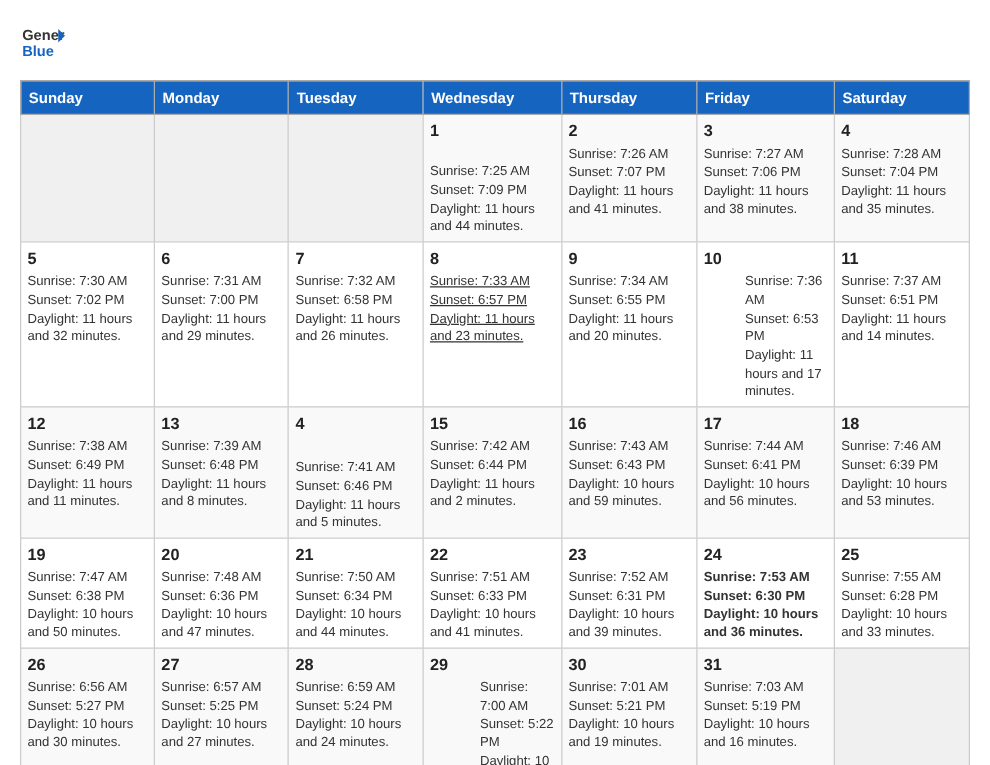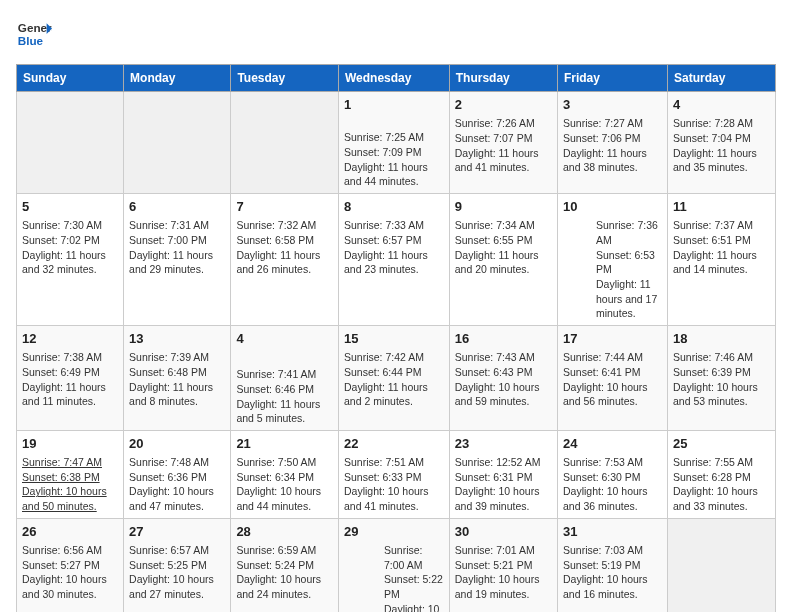--- a/index.html
+++ b/index.html
@@ -152,21 +152,21 @@
 Daylight: 11 hours and 29 minutes.</div>
         </td>
         <td>
           <div class="day-number">7</div>
           <div class="day-info" style="white-space: pre-line;">Sunrise: 7:32 AM
 Sunset: 6:58 PM
 Daylight: 11 hours and 26 minutes.</div>
         </td>
         <td>
           <div class="day-number">8</div>
-          <div class="day-info" style="white-space: pre-line;">Sunrise: 7:33 AM
+          <div class="day-info" style="white-space: pre-line; text-decoration: underline;">Sunrise: 7:33 AM
 Sunset: 6:57 PM
 Daylight: 11 hours and 23 minutes.</div>
         </td>
         <td>
           <div class="day-number">9</div>
           <div class="day-info" style="white-space: pre-line;">Sunrise: 7:34 AM
 Sunset: 6:55 PM
 Daylight: 11 hours and 20 minutes.</div>
         </td>
         <td>
@@ -222,21 +222,21 @@
         <td>
           <div class="day-number">18</div>
           <div class="day-info" style="white-space: pre-line;">Sunrise: 7:46 AM
 Sunset: 6:39 PM
 Daylight: 10 hours and 53 minutes.</div>
         </td>
       </tr>
       <tr>
         <td>
           <div class="day-number">19</div>
-          <div class="day-info" style="white-space: pre-line; text-decoration: underline;">Sunrise: 7:47 AM
+          <div class="day-info" style="white-space: pre-line;">Sunrise: 7:47 AM
 Sunset: 6:38 PM
 Daylight: 10 hours and 50 minutes.</div>
         </td>
         <td>
           <div class="day-number">20</div>
           <div class="day-info" style="white-space: pre-line;">Sunrise: 7:48 AM
 Sunset: 6:36 PM
 Daylight: 10 hours and 47 minutes.</div>
         </td>
         <td>
@@ -246,27 +246,27 @@
 Daylight: 10 hours and 44 minutes.</div>
         </td>
         <td>
           <div class="day-number">22</div>
           <div class="day-info" style="white-space: pre-line;">Sunrise: 7:51 AM
 Sunset: 6:33 PM
 Daylight: 10 hours and 41 minutes.</div>
         </td>
         <td>
           <div class="day-number">23</div>
-          <div class="day-info" style="white-space: pre-line;">Sunrise: 12:52 AM
+          <div class="day-info" style="white-space: pre-line;">Sunrise: 7:52 AM
 Sunset: 6:31 PM
 Daylight: 10 hours and 39 minutes.</div>
         </td>
         <td>
           <div class="day-number">24</div>
-          <div class="day-info" style="white-space: pre-line;">Sunrise: 7:53 AM
+          <div class="day-info" style="white-space: pre-line; font-weight: bold;">Sunrise: 7:53 AM
 Sunset: 6:30 PM
 Daylight: 10 hours and 36 minutes.</div>
         </td>
         <td>
           <div class="day-number">25</div>
           <div class="day-info" style="white-space: pre-line;">Sunrise: 7:55 AM
 Sunset: 6:28 PM
 Daylight: 10 hours and 33 minutes.</div>
         </td>
       </tr>

